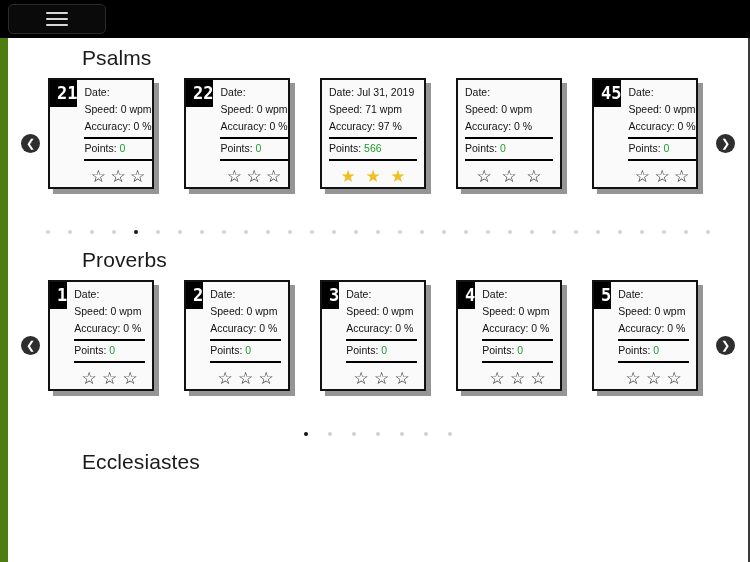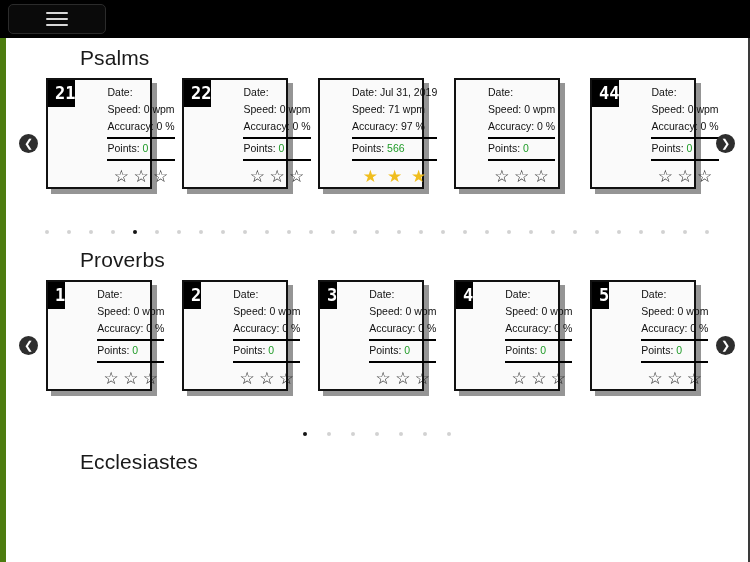--- a/index.html
+++ b/index.html
@@ -60,21 +60,21 @@
   }
 
   
   .page {
     position: absolute;
     top: 38px;
     left: 0;
     width: 750px;
     height: 524px;
     background: #ffffff;
-    border-left: 6px solid #4d7c0f;
+    border-left: 8px solid #4d7c0f;
     border-right: 2px solid #3a3a3a;
     overflow: hidden;
   }
 
   .section {
     position: relative;
   }
 
   .section-title {
     font-size: 21px;
@@ -128,21 +128,20 @@
     font-size: 17px;
     font-weight: 700;
     line-height: 1;
   }
 
   .card-body {
     flex: 1;
     padding: 4px 7px 0 7px;
     display: flex;
     flex-direction: column;
-    margin-left: 25px;
   }
 
   .stat {
     font-size: 10.5px;
     color: #111111;
     line-height: 1.62;
     white-space: nowrap;
     overflow: hidden;
   }
 
@@ -294,21 +293,21 @@
                 <div class="points-row"><span>Points:</span><span class="points-val">0</span></div>
                 <div class="hr"></div>
                 <div class="stars">
                   <span class="star empty">☆</span>
                   <span class="star empty">☆</span>
                   <span class="star empty">☆</span>
                 </div>
               </div>
             </div>
             <div class="card">
-              <div class="card-head">44</div>
+              <div class="card-head">45</div>
               <div class="card-body">
                 <div class="stat">Date:</div>
                 <div class="stat">Speed: 0 wpm</div>
                 <div class="stat">Accuracy: 0 %</div>
                 <div class="hr"></div>
                 <div class="points-row"><span>Points:</span><span class="points-val">0</span></div>
                 <div class="hr"></div>
                 <div class="stars">
                   <span class="star empty">☆</span>
                   <span class="star empty">☆</span>

